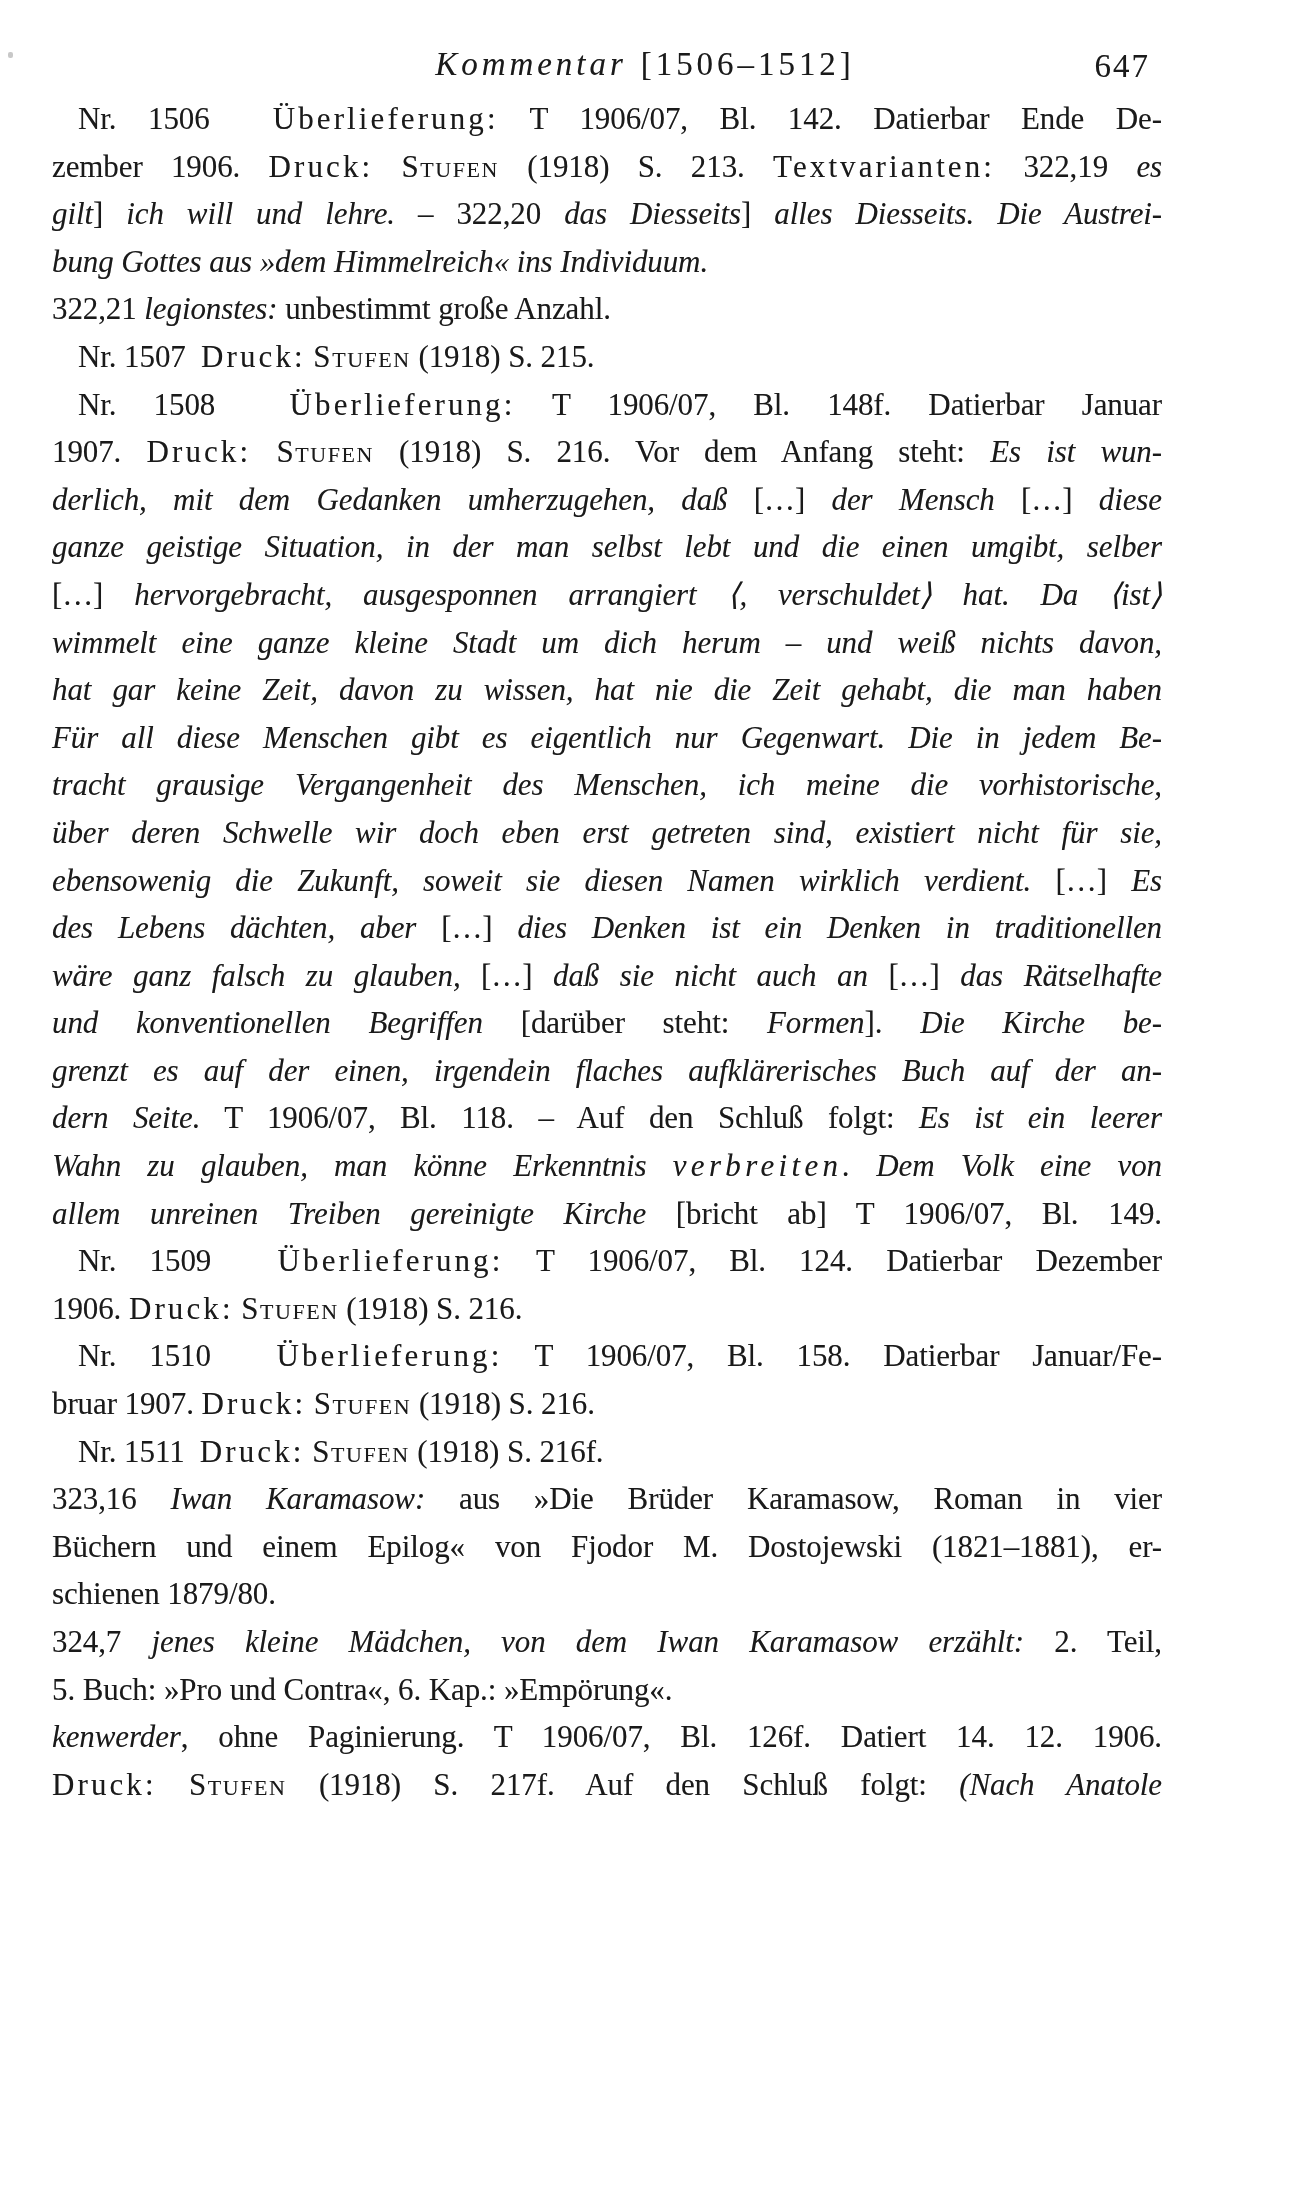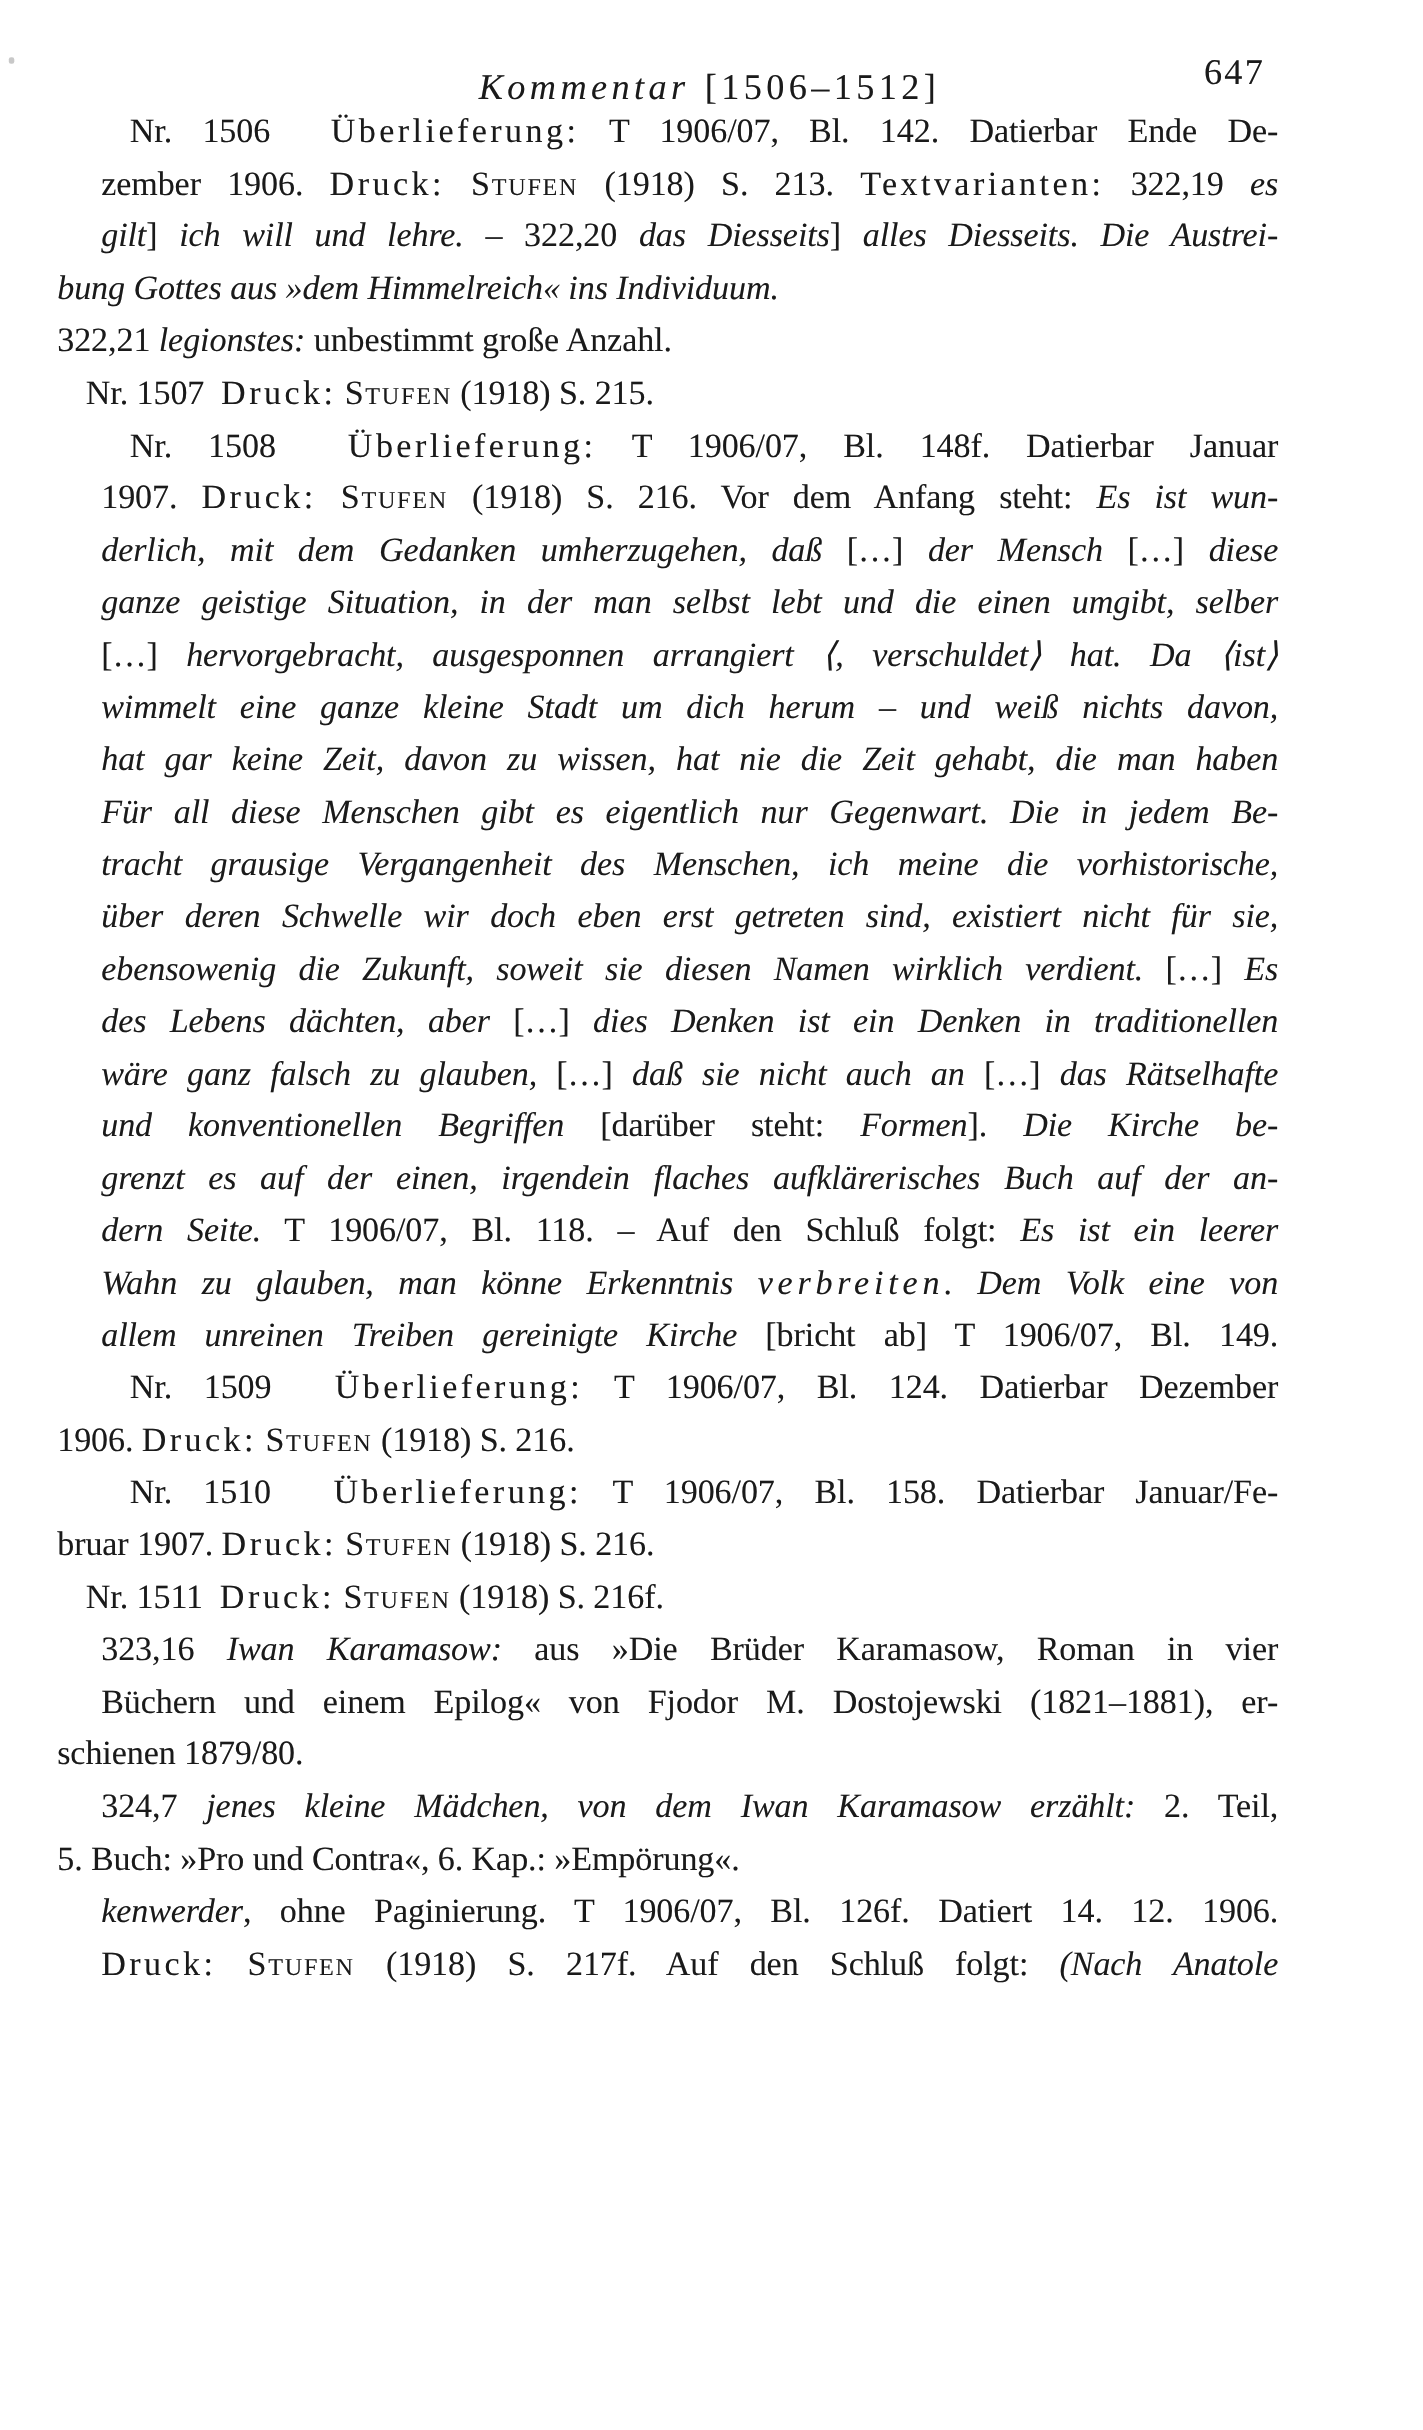--- a/index.html
+++ b/index.html
@@ -15,35 +15,35 @@
   .artifact {
     position:absolute; left:8px; top:52px;
     width:5px; height:6px; background:#9a9a9a;
     border-radius:2px; opacity:.55;
   }
   .header {
     position:absolute; left:52px; top:46px; width:1110px; height:52px;
     font-size:33px;
   }
   .header-center {
-    position:absolute; left:0; right:0; top:16px;
+    position:absolute; left:0; right:0; top:0;
     text-align:center; padding-left:76px;
     white-space:nowrap;
   }
   .h-title { font-style:italic; letter-spacing:0.12em; }
   .h-range { font-style:normal; letter-spacing:0.12em; margin-left:14px; }
   .page-num { position:absolute; right:12px; top:2px; letter-spacing:0.06em; }
 
   .body-block {
     position:absolute; left:52px; top:95px; width:1110px;
     font-size:31px;
     letter-spacing:-0.1px;
   }
   .line { line-height:47.6px; white-space:normal; }
-  .line.just { text-align:justify; text-align-last:justify;margin-left:40px; }
+  .line.just { text-align:justify; text-align-last:justify; }
   .line.indent { text-indent:26px; }
 
   .seg-r  { font-style:normal;text-align:center; }
   .seg-i  { font-style:italic; }
   .seg-b  { font-weight:normal; }
   .seg-sc { font-variant:small-caps; letter-spacing:0.05em; }
   .seg-sp { letter-spacing:0.10em; }
   .seg-isp{ font-style:italic; letter-spacing:0.14em; }
 </style>
 </head>

